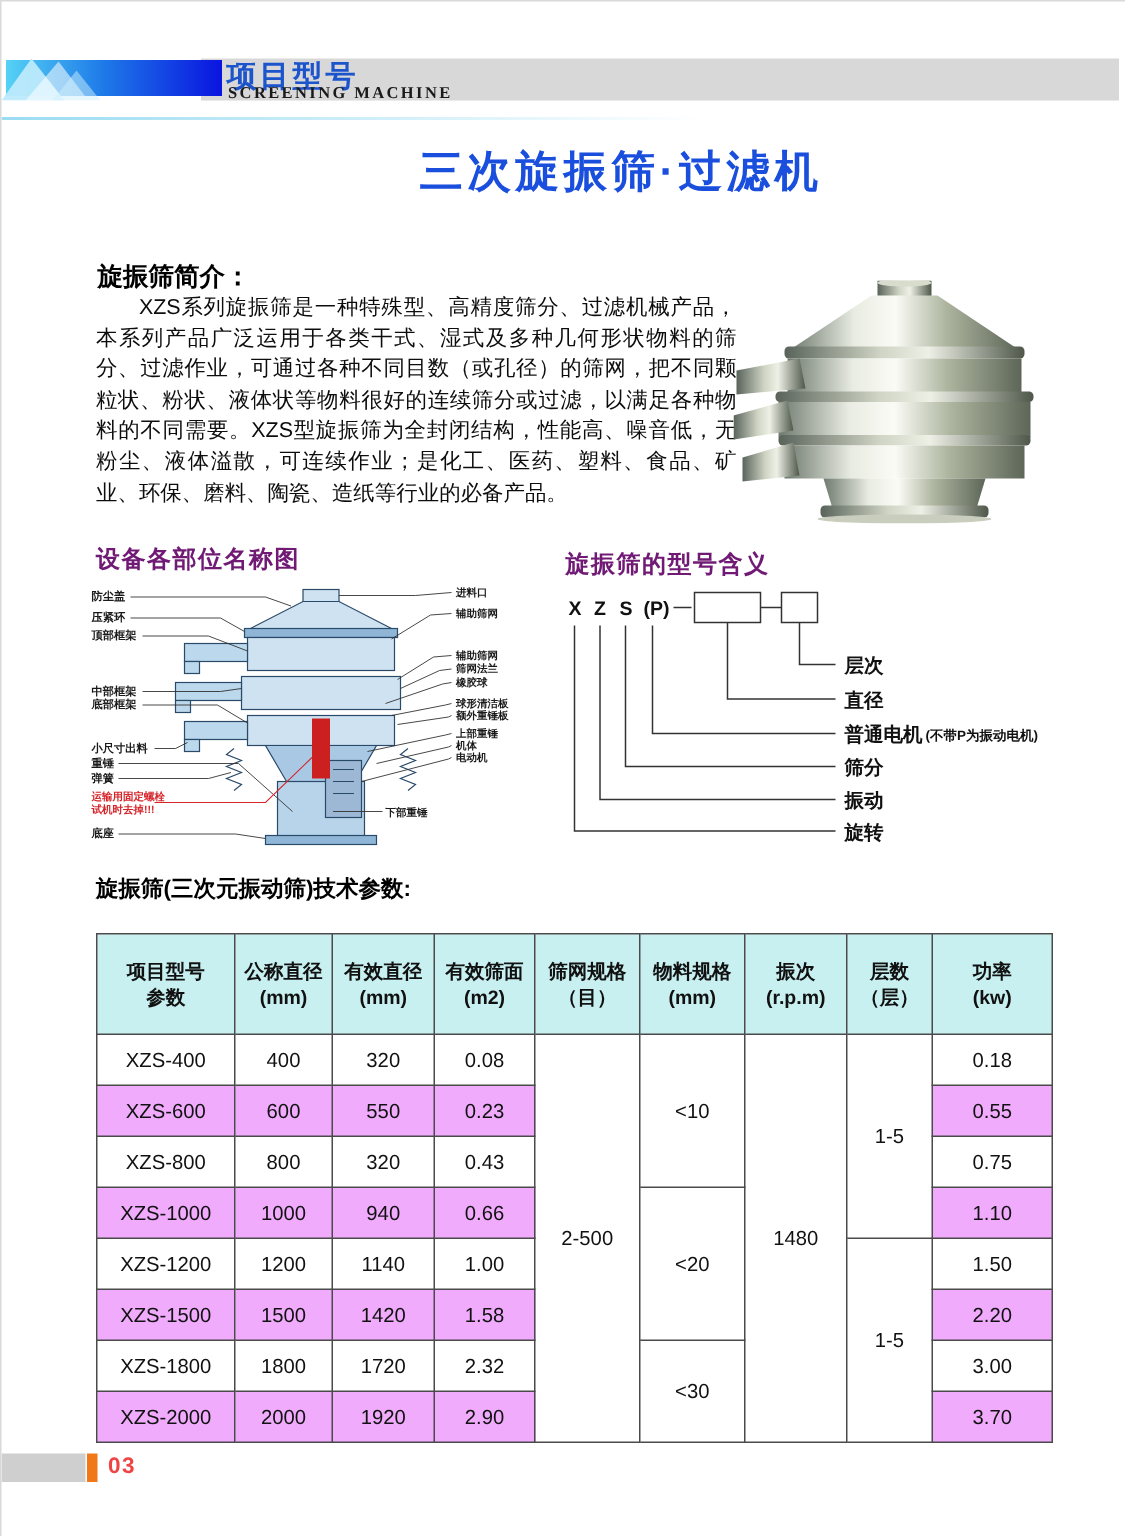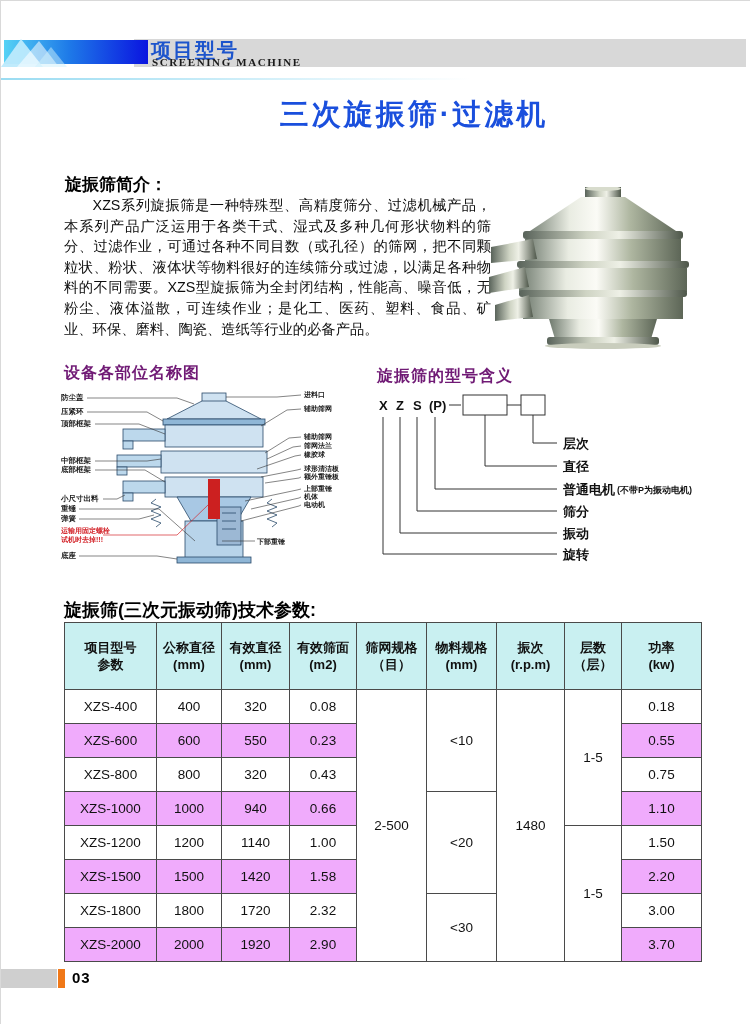--- a/index.html
+++ b/index.html
@@ -24,34 +24,34 @@
   
   .intro-heading{left:64px;top:172px;font-size:17px;font-weight:bold;color:#000;}
   .intro-body{left:63px;top:194px;width:427px;font-size:14.3px;line-height:20.6px;
               text-align:justify;text-indent:2em;color:#0d0d0d;}
   .product-photo{left:488px;top:186px;width:228px;height:162px;}
 
   
   .sec-heading{font-size:16px;font-weight:bold;color:#701a75;letter-spacing:1px;}
 
   
-  .table-title{left:63px;top:597px;font-size:18px;font-weight:bold;color:#000;}
+  .table-title{left:63px;top:582px;font-size:15px;font-weight:bold;color:#000;}
   table.params{position:absolute;left:63px;top:621px;border-collapse:collapse;table-layout:fixed;
                font-size:13.5px;color:#111;}
   table.params th,table.params td{border:1px solid #4a4a4a;text-align:center;vertical-align:middle;
                padding:2px;background:#fff;}
   table.params th{background:#c9f0f1;height:62px;font-weight:600;font-size:13px;line-height:17px;}
   table.params td{height:29px;}
   tr.stripe td.plain{background:#f0abfc;}
   td.merge{background:#fff;}
 
   
   .foot-bar{left:0;top:968px;width:56px;height:19px;background:#cfcfcf;}
   .foot-orange{left:57px;top:968px;width:7px;height:19px;background:#f07818;}
-  .foot-num{left:71px;top:968px;font-size:15px;font-weight:bold;color:#000000;letter-spacing:1px;}
+  .foot-num{left:71px;top:968px;font-size:15px;font-weight:bold;color:#ef4444;letter-spacing:1px;}
 
   svg{display:block;}
   .lbl{font-size:7.5px;font-weight:bold;fill:#1a1a1a;}
   .lblr{font-size:7px;font-weight:bold;fill:#1a1a1a;}
   .warn{font-size:7px;font-weight:bold;fill:#d4252b;}
   .mlabel{font-size:13px;font-weight:bold;fill:#111;}
   .mnote{font-size:9px;font-weight:bold;fill:#111;}
   .mcode{font-size:13px;font-weight:bold;fill:#111;}
 </style>
 </head>

